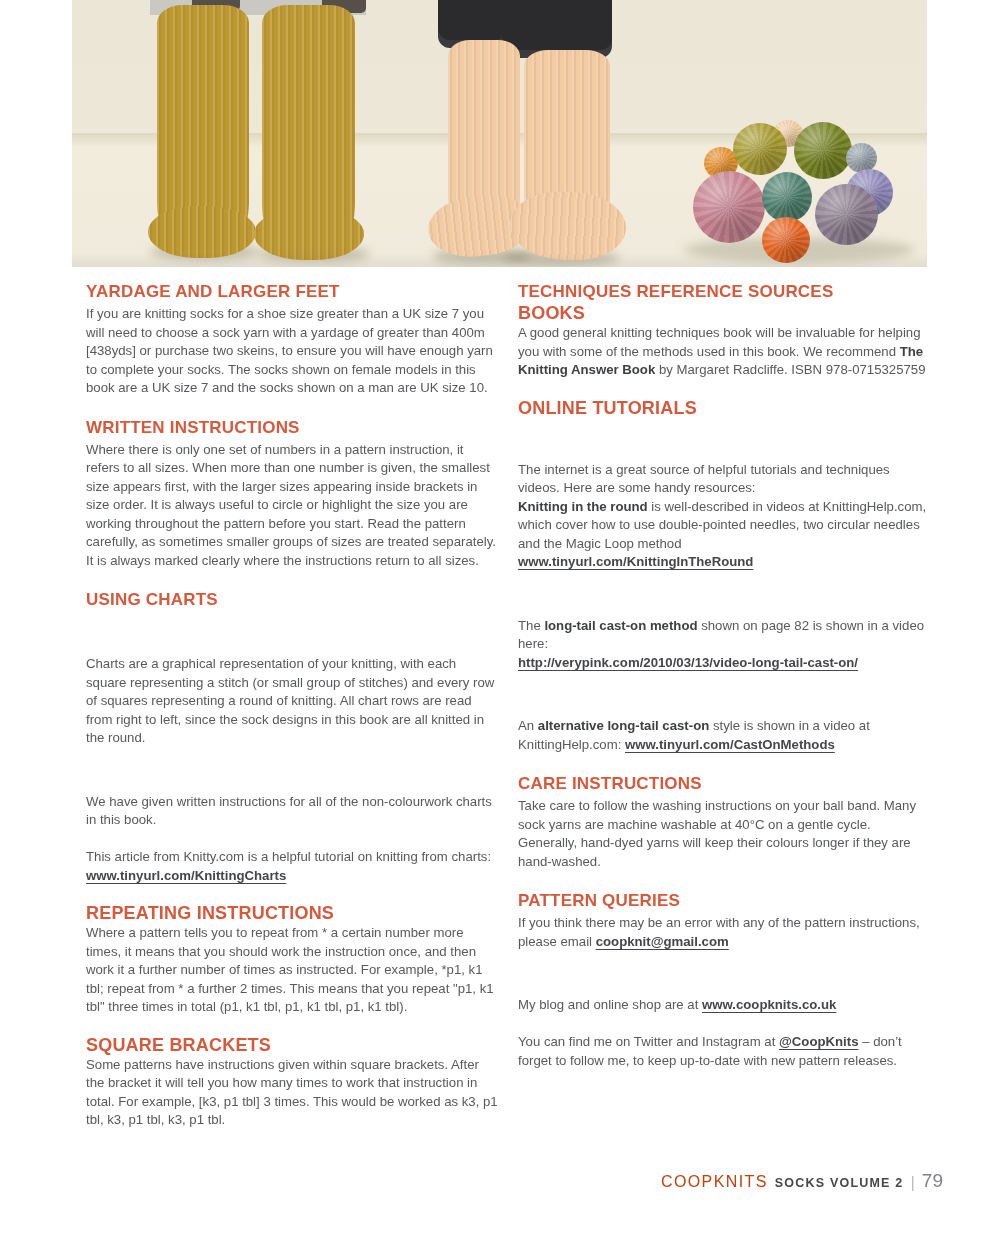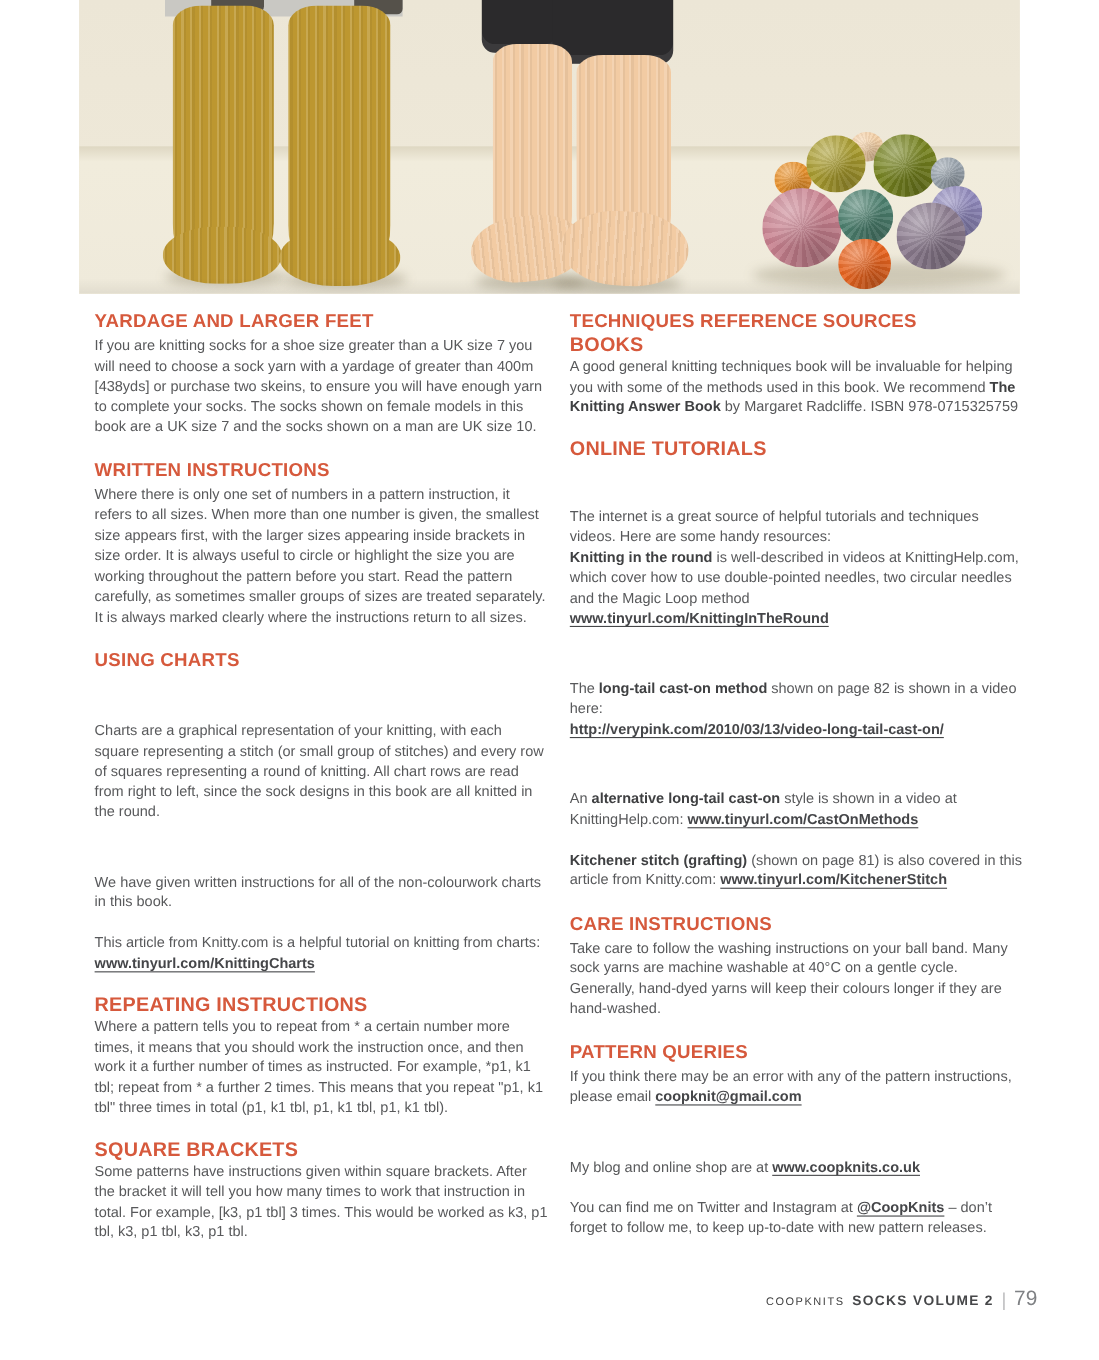--- a/index.html
+++ b/index.html
@@ -107,21 +107,21 @@
     text-decoration:underline; text-decoration-thickness:1px; text-underline-offset:3px;
     cursor:pointer;
   }
 
   
   .footer {
     position:absolute; top:1170px; right:56px;
     display:flex; align-items:baseline; gap:7px;
     white-space:nowrap;
   }
-  .footer .brand { font-size:10px; letter-spacing:1.4px; color:#404040; font-weight:normal; }
+  .footer .brand { font-size:16px; letter-spacing:1.4px; color:#c2410c; font-weight:normal; }
   .footer .book  { font-size:12.5px; letter-spacing:1.2px; color:#464749; font-weight:bold; }
   .footer .sep   { font-size:17px; color:#bcbcbe; font-weight:normal; position:relative; top:1px; }
   .footer .pageno{ font-size:19px; color:#7f8184; }
 </style>
 </head>
 <body>
 
 <div class="page" style="--accent: #d6593c;">
 
   <div class="photo" style="background-color: rgb(236, 230, 214);">
@@ -207,23 +207,20 @@
           <b>Knitting in the round</b><span> is well-described in videos at KnittingHelp.com, which cover how to use double-pointed needles, two circular needles and the Magic Loop method</span><br>
           <a class="link">www.tinyurl.com/KnittingInTheRound</a>
         </p>
         <p class="sp">
           <span>The </span><b>long-tail cast-on method</b><span> shown on page 82 is shown in a video here:</span><br>
           <a class="link">http://verypink.com/2010/03/13/video-long-tail-cast-on/</a>
         </p>
         <p class="sp">
           <span>An </span><b>alternative long-tail cast-on</b><span> style is shown in a video at KnittingHelp.com:  </span><a class="link">www.tinyurl.com/CastOnMethods</a>
         </p>
-        <p>
-          <b>Kitchener stitch (grafting)</b><span> (shown on page 81) is also covered in this article from Knitty.com:  </span><a class="link">www.tinyurl.com/KitchenerStitch</a>
-        </p>
       </section>
 
       <section>
         <h2>CARE INSTRUCTIONS</h2>
         <p><span>Take care to follow the washing instructions on your ball band. Many sock yarns are machine washable at 40°C on a gentle cycle. Generally, hand-dyed yarns will keep their colours longer if they are hand-washed.</span></p>
       </section>
 
       <section>
         <h2>PATTERN QUERIES</h2>
         <p><span>If you think there may be an error with any of the pattern instructions, please email </span><a class="link">coopknit@gmail.com</a></p>

